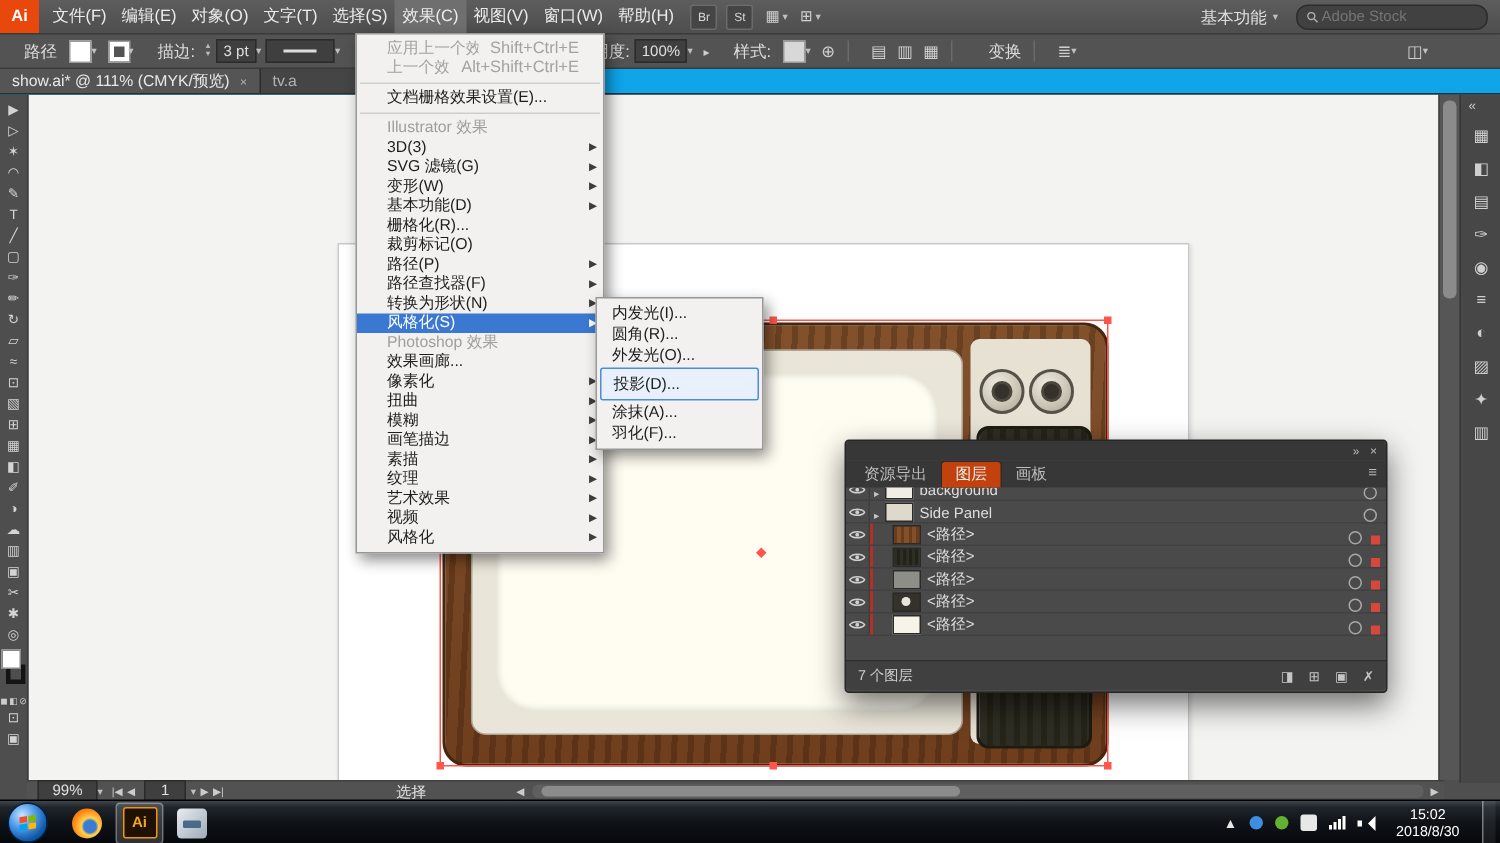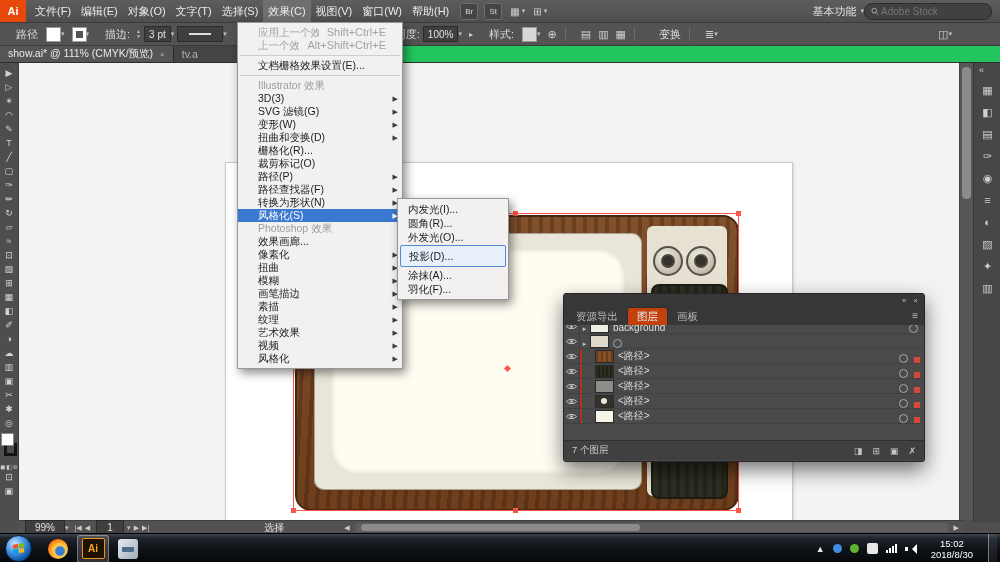--- a/index.html
+++ b/index.html
@@ -10,38 +10,38 @@
            border-bottom:1px solid #3b3b3b;display:flex;align-items:center;z-index:30}
   .appicon{width:26px;height:22px;background:#e8480c;color:#fff;font-weight:bold;font-size:11px;
            display:flex;align-items:center;justify-content:center;margin-right:4px}
   .mitem{padding:0 5px;font-size:11px;color:#ececec;line-height:22px;height:22px;white-space:nowrap}
   .mitem.open{background:#6f6f6f}
   .badge{width:16px;height:15px;border:1px solid #6b6b6b;background:#454545;border-radius:2px;color:#d8d8d8;
          font-size:8px;font-weight:normal;display:flex;align-items:center;justify-content:center;margin-left:6px}
   .tico{color:#d0d0d0;font-size:10px;margin-left:8px;display:flex;align-items:center;gap:2px}
   .caret{font-size:7px;color:#c0c0c0}
   .mspacer{flex:1}
-  .workspace{display:flex;align-items:center;gap:4px;color:#e0e0e0;font-size:11px;}
+  .workspace{display:flex;align-items:center;gap:4px;color:#e0e0e0;font-size:11px;margin-right:12px}
   .search{width:114px;height:15px;background:#414141;border:1px solid #2c2c2c;border-radius:8px;
           display:flex;align-items:center;padding:0 6px;margin-right:8px}
   .search input{background:none;border:none;outline:none;color:#9f9f9f;font-size:10px;width:100%;font-family:inherit}
   
   .controlbar{position:absolute;left:0;top:23px;right:0;height:22px;background:#535353;border-bottom:1px solid #3a3a3a;
               display:flex;align-items:center;font-size:11px;color:#dcdcdc;padding-left:16px;z-index:20}
   .sw{width:13px;height:13px;background:#fff;border:1px solid #9a9a9a;margin-left:8px}
   .sw.hollow{background:#535353;border:3px solid #fff;outline:1px solid #9a9a9a;width:7px;height:7px}
   .vbox{height:14px;background:#3f3f3f;border:1px solid #2b2b2b;display:flex;align-items:center;justify-content:center;
         font-size:10px;color:#e0e0e0;padding:0 4px;margin-left:3px;white-space:nowrap}
   .steppers{display:flex;flex-direction:column;font-size:5px;color:#bbb;line-height:5px;margin-left:6px}
   .divv{width:1px;height:14px;background:#6b6b6b;margin:0 8px}
   .cico{font-size:11px;color:#cfcfcf;margin-left:7px}
   .clabel{margin-left:16px;white-space:nowrap}
   .cspace{width:130px}
   
-  .tabbar{position:absolute;left:0;top:46px;right:0;height:16px;background:#22c55e;border-bottom:1px solid #2d2d2d;
+  .tabbar{position:absolute;left:0;top:46px;right:0;height:16px;background:#0ea5e9;border-bottom:1px solid #2d2d2d;
           display:flex;z-index:20}
   .tab{display:flex;align-items:center;padding:0 8px;font-size:10.5px;height:16px;border-right:1px solid #2c2c2c;white-space:nowrap}
   .tab.active{background:#555;color:#e9e9e9}
   .tab.inactive{background:#454545;color:#b2b2b2;width:84px;overflow:hidden}
   .tabx{margin-left:7px;font-size:8px;color:#b5b5b5}
   
   .toolbar{position:absolute;left:0;top:63px;width:18px;bottom:29px;background:#4e4e4e;border-right:1px solid #3a3a3a;
            display:flex;flex-direction:column;align-items:center;padding-top:3px;z-index:10}
   .tool{height:14px;width:18px;font-size:9px;line-height:14px;color:#d4d4d4;text-align:center}
   .fsb{position:relative;width:18px;height:28px;margin-top:3px}
@@ -387,20 +387,21 @@
       </div>
       <div class="lrow">
         <span class="eyec">
             <svg width="11" height="7" viewBox="0 0 11 7">
               <path d="M.5 3.5C2.5.8 8.5.8 10.5 3.5 8.5 6.2 2.5 6.2.5 3.5Z" fill="none" stroke="#cfcfcf"></path>
               <circle cx="5.5" cy="3.5" r="1.3" fill="#cfcfcf"></circle>
             </svg>
           </span>
         <span class="larr">▸</span>
         <span class="thumb th-cream"></span>
+        <span class="lname">Side Panel</span>
         <span class="tgt"></span>
       </div>
       <div class="lrow">
         <span class="eyec">
             <svg width="11" height="7" viewBox="0 0 11 7">
               <path d="M.5 3.5C2.5.8 8.5.8 10.5 3.5 8.5 6.2 2.5 6.2.5 3.5Z" fill="none" stroke="#cfcfcf"></path>
               <circle cx="5.5" cy="3.5" r="1.3" fill="#cfcfcf"></circle>
             </svg>
           </span>
         <span class="redbar"></span>
@@ -502,21 +503,21 @@
     </div>
     <div class="item">
       <span class="lbl">SVG 滤镜(G)</span>
         <span class="sarr">▶</span>
     </div>
     <div class="item">
       <span class="lbl">变形(W)</span>
         <span class="sarr">▶</span>
     </div>
     <div class="item">
-      <span class="lbl">扭曲和变换(D)</span>
+      <span class="lbl">基本功能(D)</span>
         <span class="sarr">▶</span>
     </div>
     <div class="item">
       <span class="lbl">栅格化(R)...</span>
     </div>
     <div class="item">
       <span class="lbl">裁剪标记(O)</span>
     </div>
     <div class="item">
       <span class="lbl">路径(P)</span>

